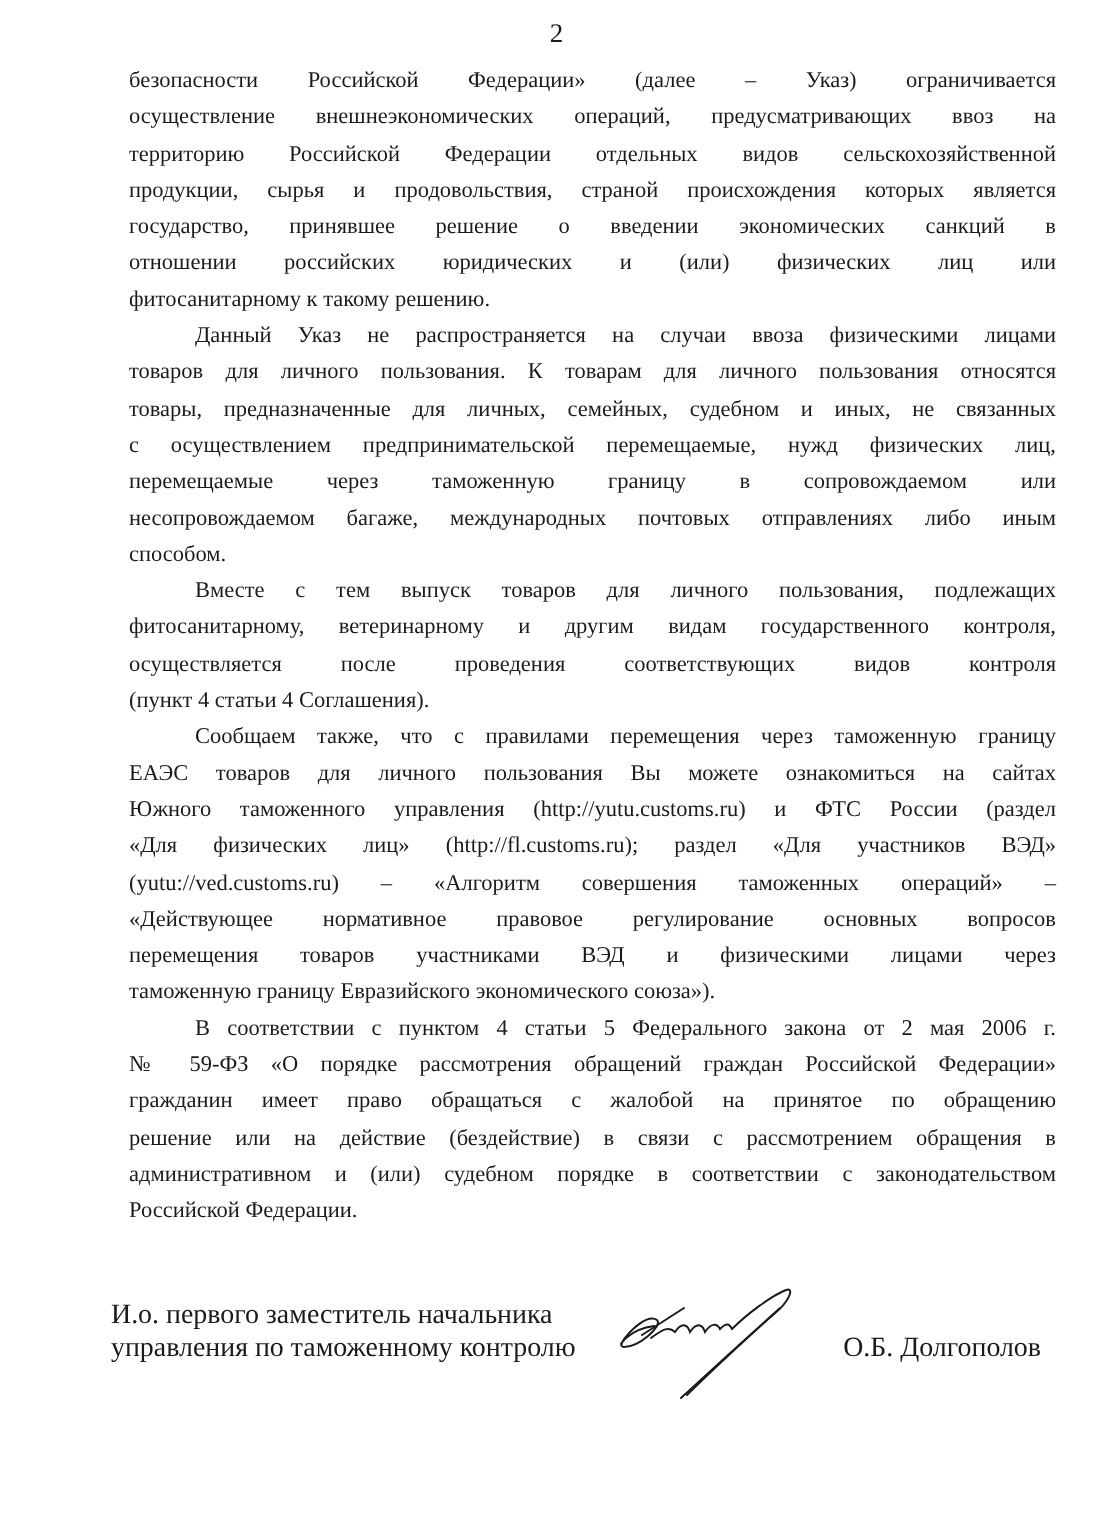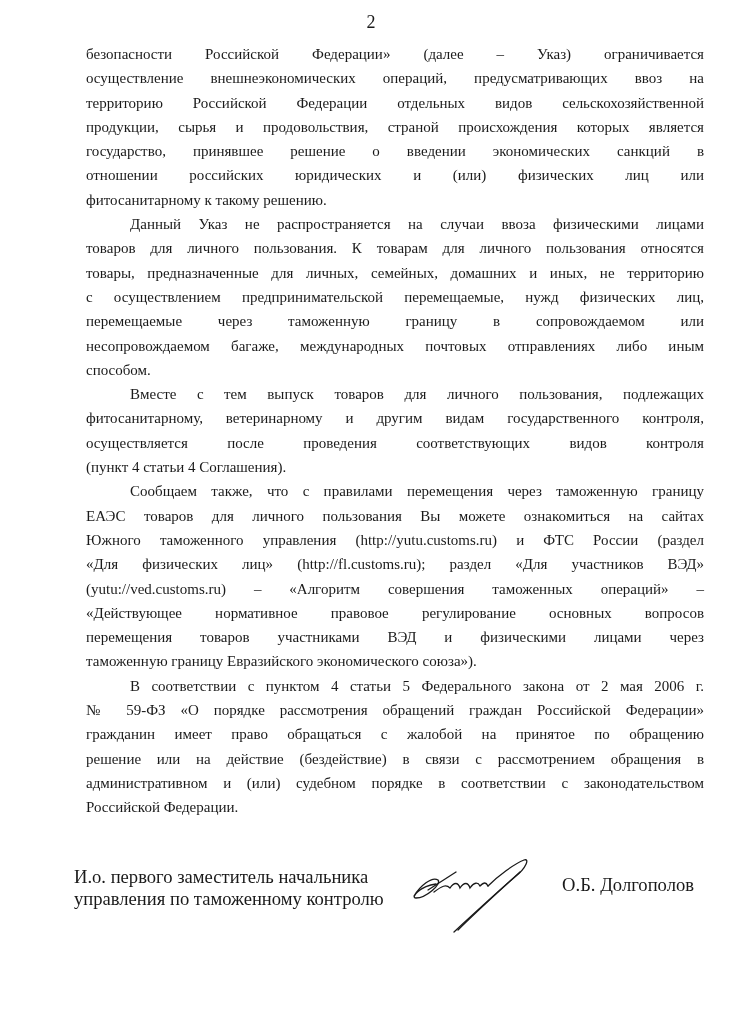--- a/index.html
+++ b/index.html
@@ -6,42 +6,42 @@
   body { width: 742px; height: 1024px; position: relative; overflow: hidden;
          font-family: "Liberation Serif", "DejaVu Serif", serif; color: #1a1a1a; }
   .page-number { position: absolute; top: 12px; left: 0; width: 742px; text-align: center; font-size: 18px; }
   .body { position: absolute; left: 74px; top: 42px; width: 618px; font-size: 15px; line-height: 24.3px; margin-left: 12px; }
   .line { display: block; text-align: justify; text-align-last: justify; white-space: nowrap; height: 24.3px; }
   .line.last { text-align-last: left; }
   .line.indent { padding-left: 44px; }
   .signature-block { position: absolute; top: 866px; left: 74px; width: 620px; font-size: 18.6px; line-height: 22px; }
   .sig-title { position: absolute; left: 0; top: 0; }
   .sig-title span { display: block; }
-  .sig-name { position: absolute; right: 0; top: 8px; }
+  .sig-name { position: absolute; right: 0; top: 22px; }
   .sig-mark { position: absolute; left: 332px; top: -20px; width: 130px; height: 90px; }
 </style>
 </head>
 <body>
 
 <div class="page-number">2</div>
 
 <div class="body" id="letter-body">
     <div>
       <span class="line">безопасности Российской Федерации» (далее – Указ) ограничивается</span>
       <span class="line">осуществление внешнеэкономических операций, предусматривающих ввоз на</span>
       <span class="line">территорию Российской Федерации отдельных видов сельскохозяйственной</span>
       <span class="line">продукции, сырья и продовольствия, страной происхождения которых является</span>
       <span class="line">государство, принявшее решение о введении экономических санкций в</span>
       <span class="line">отношении российских юридических и (или) физических лиц или</span>
       <span class="line last">фитосанитарному к такому решению.</span>
     </div>
     <div>
       <span class="line indent">Данный Указ не распространяется на случаи ввоза физическими лицами</span>
       <span class="line">товаров для личного пользования. К товарам для личного пользования относятся</span>
-      <span class="line">товары, предназначенные для личных, семейных, домашних и иных, не территорию</span>
+      <span class="line">товары, предназначенные для личных, семейных, судебном и иных, не связанных</span>
       <span class="line">с осуществлением предпринимательской перемещаемые, нужд физических лиц,</span>
       <span class="line">перемещаемые через таможенную границу в сопровождаемом или</span>
       <span class="line">несопровождаемом багаже, международных почтовых отправлениях либо иным</span>
       <span class="line last">способом.</span>
     </div>
     <div>
       <span class="line indent">Вместе с тем выпуск товаров для личного пользования, подлежащих</span>
       <span class="line">фитосанитарному, ветеринарному и другим видам государственного контроля,</span>
       <span class="line">осуществляется после проведения соответствующих видов контроля</span>
       <span class="line last">(пункт 4 статьи 4 Соглашения).</span>

